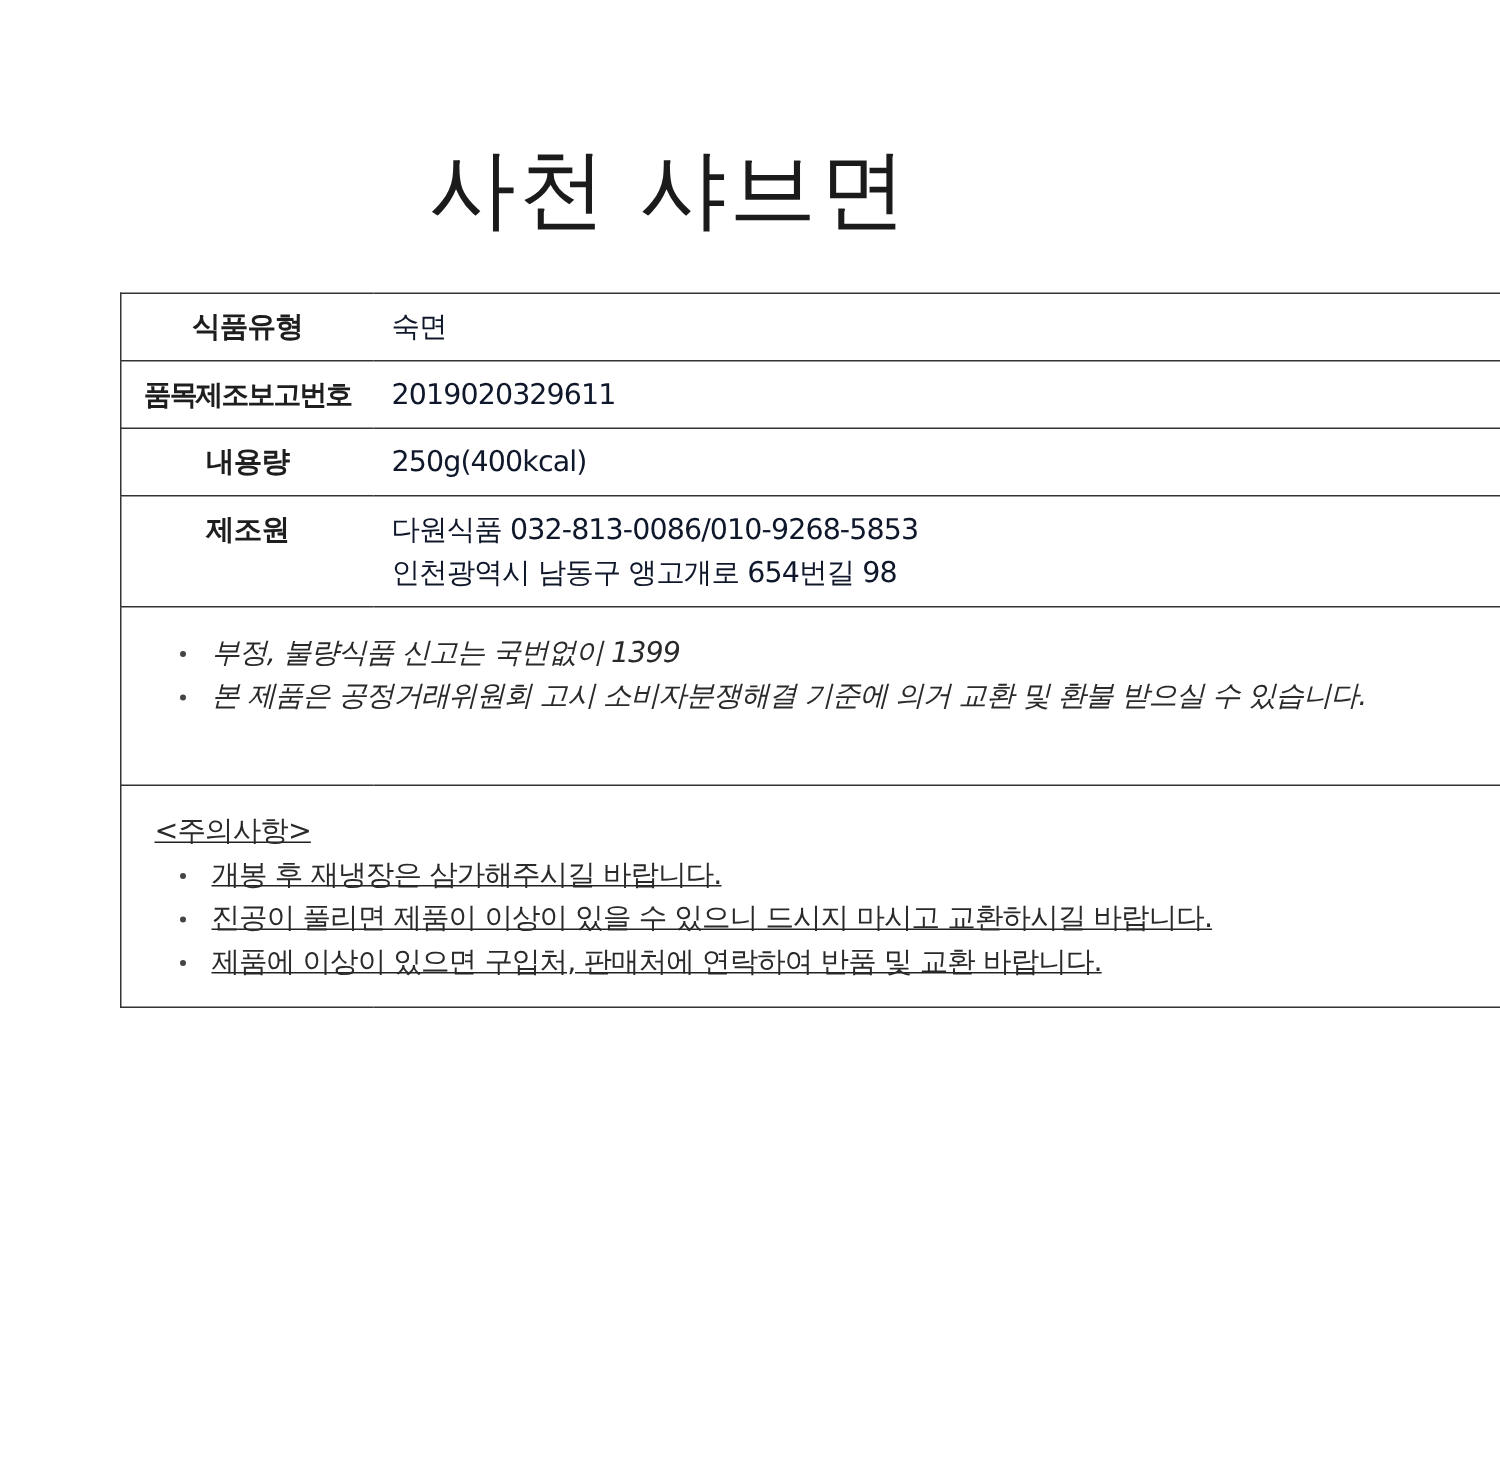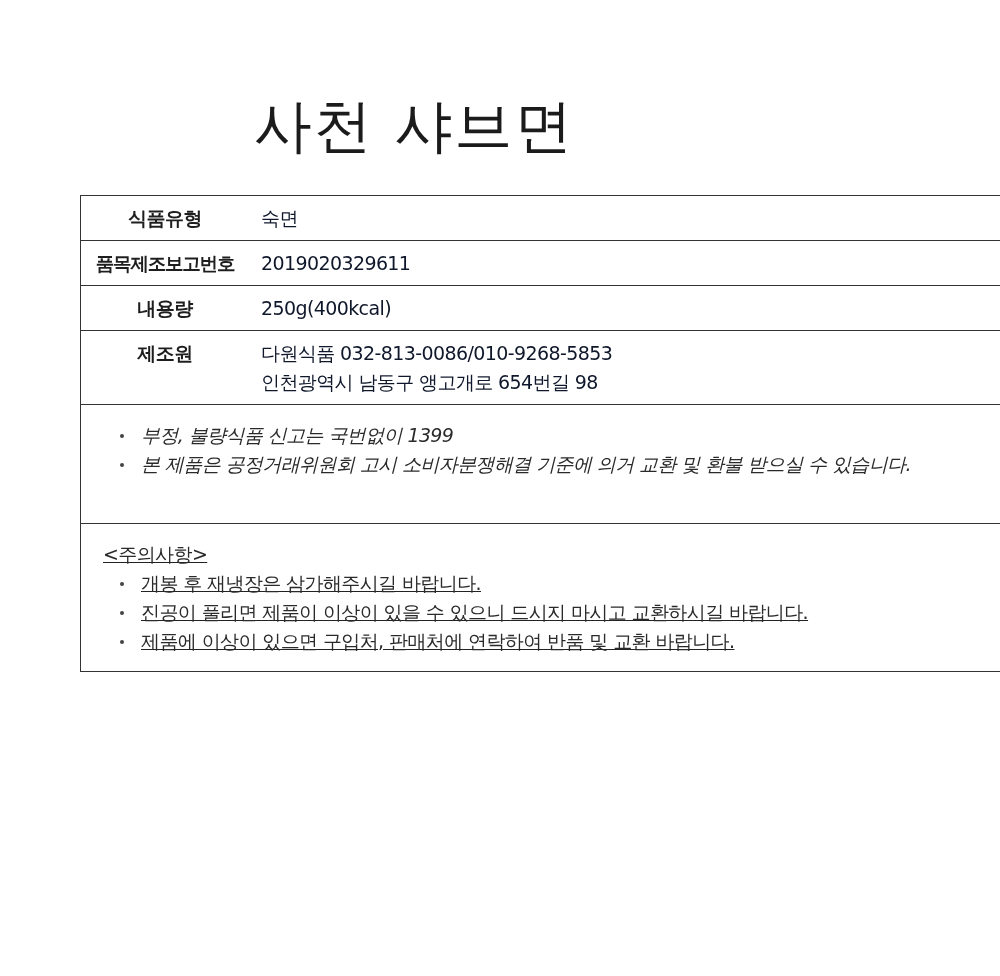--- a/index.html
+++ b/index.html
@@ -4,21 +4,21 @@
 <style>
   html, body { margin: 0; padding: 0; background: #ffffff; }
   body {
     width: 1000px; height: 976px; position: relative; overflow: hidden;
     font-family: "DejaVu Sans", "Liberation Sans", sans-serif;
     color: #222222;
   }
   .title {
     position: absolute; left: 0; top: 88px; width: 828px;
     text-align: center; font-size: 58px; font-weight: 300; letter-spacing: 2px;
-    color: #1b1b1b; line-height: 76px;
+    color: #1b1b1b; line-height: 76px; padding-left: 32px;
   }
   .info-table {
     position: absolute; left: 80px; top: 195px; width: 960px;
     border-collapse: collapse; table-layout: fixed;
   }
   .info-table td {
     border: 1.5px solid #333333; font-size: 19px; line-height: 29px;
     vertical-align: top; padding: 0;
   }
   .info-table td.label {

